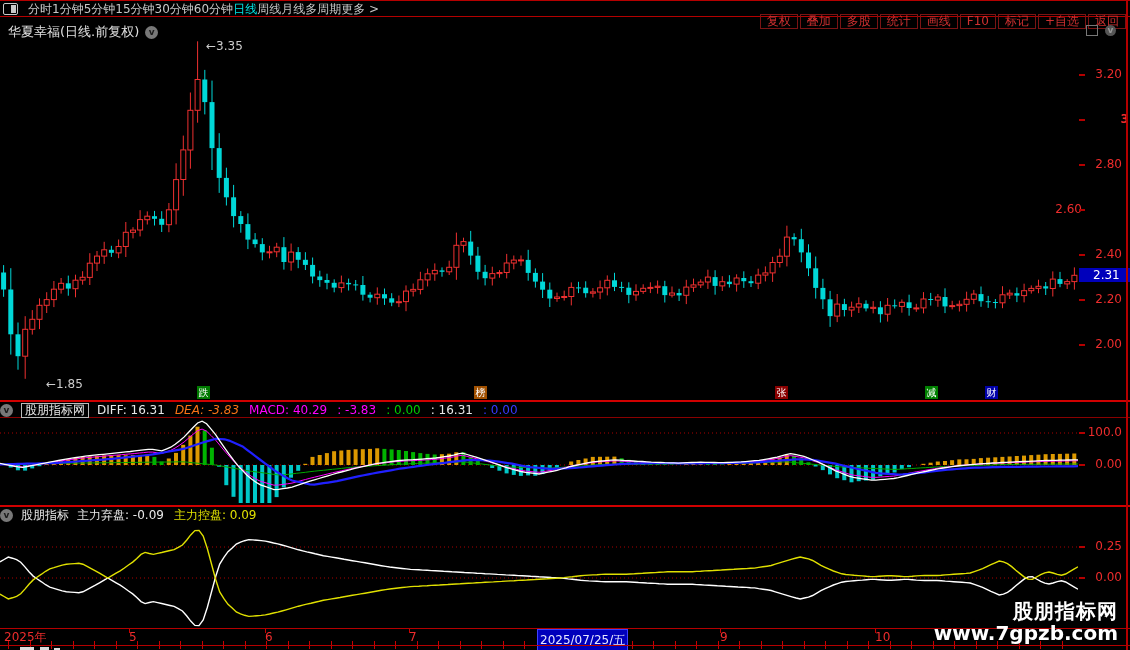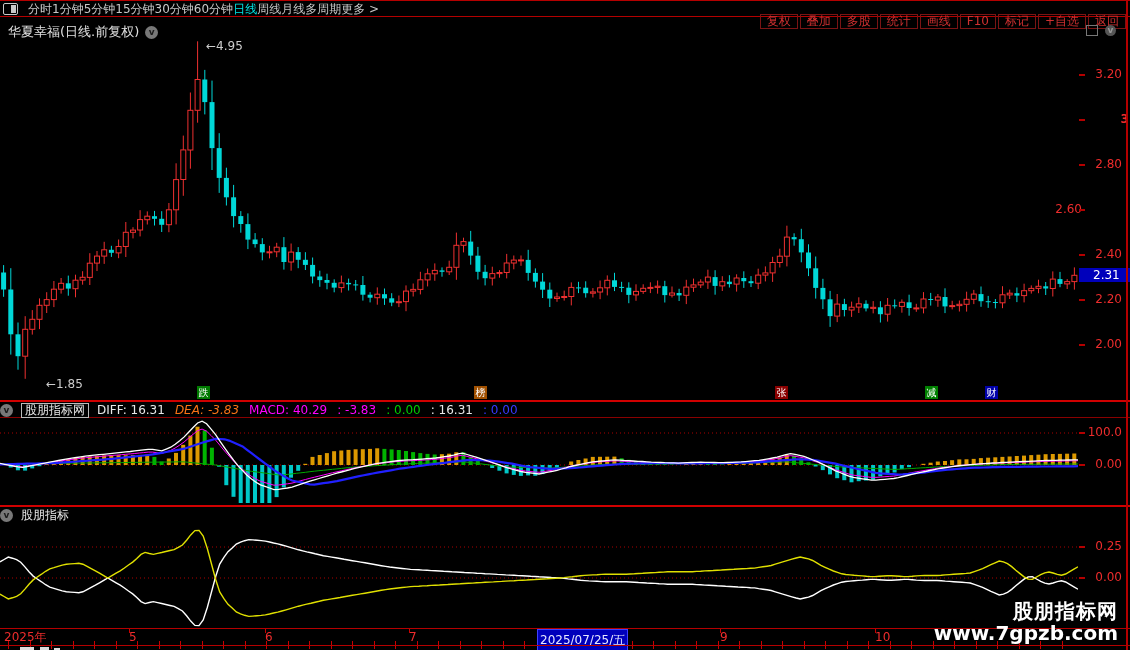--- a/index.html
+++ b/index.html
@@ -388,21 +388,21 @@
       <rect x="1043.2" y="268.3" width="5" height="2.2" fill="#00d8d8"></rect>
       <line x1="1052.8" y1="253.4" x2="1052.8" y2="278.5" stroke="#ee3030" stroke-width="1"></line>
       <rect x="1050.3" y="261.1" width="5" height="9.4" fill="#000" stroke="#ee3030"></rect>
       <line x1="1060.0" y1="253.9" x2="1060.0" y2="269.2" stroke="#00d8d8" stroke-width="1"></line>
       <rect x="1057.5" y="261.1" width="5" height="4.8" fill="#00d8d8"></rect>
       <line x1="1067.2" y1="261.1" x2="1067.2" y2="271.0" stroke="#ee3030" stroke-width="1"></line>
       <rect x="1064.7" y="263.6" width="5" height="2.3" fill="#000" stroke="#ee3030"></rect>
       <line x1="1074.4" y1="249.4" x2="1074.4" y2="271.6" stroke="#ee3030" stroke-width="1"></line>
       <rect x="1071.9" y="257.3" width="5" height="6.3" fill="#000" stroke="#ee3030"></rect>
     </svg>
-  <div class="ann" style="left:206px;top:39px;"><span>←</span><span>4.95</span></div>
+  <div class="ann" style="left:206px;top:39px;"><span>←</span><span>3.35</span></div>
   <div class="ann" style="left:46px;top:377px;"><span>←</span><span>1.85</span></div>
   <div id="mainAxis">
       <div class="ylab" style="left: 1078px; top: 68px;">3.20</div>
       <div class="ytick" style="left: 1079px; top: 74px;"></div>
       <div class="ylab" style="left: 1106px; top: 113px; font-weight: bold;">3.00</div>
       <div class="ytick" style="left: 1079px; top: 119px;"></div>
       <div class="ylab" style="left: 1078px; top: 158px;">2.80</div>
       <div class="ytick" style="left: 1079px; top: 164px;"></div>
       <div class="ylab" style="left: 1038px; top: 203px;">2.60</div>
       <div class="ytick" style="left: 1079px; top: 209px;"></div>
@@ -597,20 +597,24 @@
       <div class="ytick" style="left: 1079px; top: 432px;"></div>
       <div class="ylab" style="left: 1078px; top: 458px;">0.00</div>
       <div class="ytick" style="left: 1079px; top: 464px;"></div>
     </div>
 
   <div class="hline" style="top:505px;height:2px;background:#d00000;"></div>
 
   <div class="iheader" style="top:507px;">
     <span class="chev-circle">v</span>
     <span class="ititle">股朋指标</span>
+    <span id="powerFields" style="display:flex;gap:10px;">
+        <span class="ifield" style="color: rgb(232, 232, 232);">主力弃盘: -0.09</span>
+        <span class="ifield" style="color: rgb(224, 224, 0);">主力控盘: 0.09</span>
+      </span>
   </div>
   <svg id="powerSvg" width="1078" height="105" style="top:523px;">
       <line x1="0" y1="24" x2="1078" y2="24" stroke="#aa0000" stroke-width="1" stroke-dasharray="1,3"></line>
       <line x1="0" y1="55" x2="1078" y2="55" stroke="#aa0000" stroke-width="1" stroke-dasharray="1,3"></line>
       <polyline points="0.0,38.9 4.1,36.5 8.3,34.1 12.4,35.2 16.6,36.7 20.7,39.2 24.9,43.9 29.0,48.7 33.2,53.1 37.3,56.0 41.5,58.8 45.6,61.7 49.8,64.1 53.9,65.3 58.0,66.6 62.2,67.9 66.3,68.8 70.5,69.1 74.6,69.4 78.8,69.7 82.9,68.8 87.1,66.6 91.2,64.4 95.4,62.2 99.5,59.8 103.7,57.4 107.8,55.0 111.9,57.4 116.1,59.8 120.2,62.2 124.4,65.0 128.5,68.0 132.7,70.9 136.8,74.4 141.0,78.6 145.1,80.6 149.3,79.5 153.4,78.6 157.6,79.6 161.7,80.5 165.8,81.5 170.0,82.5 174.1,83.4 178.3,85.6 182.4,88.0 186.6,92.8 190.7,98.1 194.9,102.4 199.0,102.6 203.2,96.9 207.3,84.5 211.5,69.0 215.6,53.8 219.7,41.1 223.9,34.3 228.0,28.7 232.2,24.9 236.3,21.0 240.5,19.1 244.6,17.7 248.8,16.6 252.9,16.9 257.1,17.3 261.2,17.6 265.4,18.1 269.5,19.0 273.6,20.0 277.8,20.9 281.9,22.0 286.1,23.2 290.2,24.4 294.4,25.6 298.5,26.8 302.7,27.9 306.8,28.9 311.0,29.8 315.1,30.8 319.3,31.7 323.4,32.7 327.5,33.4 331.7,34.1 335.8,34.8 340.0,35.5 344.1,36.3 348.3,37.0 352.4,37.7 356.6,38.4 360.7,39.1 364.9,39.8 369.0,40.5 373.2,41.3 377.3,42.0 381.4,42.7 385.6,43.4 389.7,44.0 393.9,44.5 398.0,45.0 402.2,45.5 406.3,45.9 410.5,46.4 414.6,46.6 418.8,46.8 422.9,47.1 427.1,47.3 431.2,47.6 435.3,47.8 439.5,48.0 443.6,48.3 447.8,48.5 451.9,48.8 456.1,49.0 460.2,49.2 464.4,49.5 468.5,49.7 472.7,49.9 476.8,50.2 481.0,50.4 485.1,50.7 489.2,50.9 493.4,51.1 497.5,51.4 501.7,51.6 505.8,51.9 510.0,52.1 514.1,52.3 518.3,52.6 522.4,52.8 526.6,53.0 530.7,53.3 534.9,53.5 539.0,53.8 543.1,54.0 547.3,54.2 551.4,54.5 555.6,54.7 559.7,55.0 563.9,55.4 568.0,55.9 572.2,56.3 576.3,56.8 580.5,57.3 584.6,57.6 588.8,57.9 592.9,58.1 597.0,58.3 601.2,58.6 605.3,58.7 609.5,58.7 613.6,58.7 617.8,58.7 621.9,58.7 626.1,58.8 630.2,59.0 634.4,59.2 638.5,59.5 642.7,59.7 646.8,60.0 650.9,60.2 655.1,60.4 659.2,60.7 663.4,60.9 667.5,61.2 671.7,61.2 675.8,61.2 680.0,61.2 684.1,61.2 688.3,61.2 692.4,61.3 696.6,61.6 700.7,61.8 704.8,62.1 709.0,62.3 713.1,62.5 717.3,62.8 721.4,63.0 725.6,63.3 729.7,63.5 733.9,63.7 738.0,64.0 742.2,64.2 746.3,64.4 750.5,64.7 754.6,64.9 758.7,65.6 762.9,66.2 767.0,66.8 771.2,67.5 775.3,68.8 779.5,70.1 783.6,71.3 787.8,72.6 791.9,73.8 796.1,75.0 800.2,76.0 804.4,75.0 808.5,74.1 812.6,72.5 816.8,70.1 820.9,67.7 825.1,65.7 829.2,63.8 833.4,62.0 837.5,60.6 841.7,59.2 845.8,58.5 850.0,58.1 854.1,57.7 858.3,57.4 862.4,57.1 866.5,56.7 870.7,56.4 874.8,56.4 879.0,56.7 883.1,57.0 887.3,57.3 891.4,57.3 895.6,57.0 899.7,56.7 903.9,56.4 908.0,56.4 912.2,56.7 916.3,57.1 920.4,57.4 924.6,57.5 928.7,57.5 932.9,57.5 937.0,57.5 941.2,57.7 945.3,58.1 949.5,58.4 953.6,58.7 957.8,59.0 961.9,59.3 966.1,59.6 970.2,60.0 974.3,61.4 978.5,62.8 982.6,64.4 986.8,66.4 990.9,68.3 995.1,70.1 999.2,71.9 1003.4,71.1 1007.5,69.3 1011.7,66.4 1015.8,62.8 1020.0,59.4 1024.1,56.2 1028.2,53.9 1032.4,53.6 1036.5,56.0 1040.7,58.3 1044.8,60.2 1049.0,61.0 1053.1,60.0 1057.3,58.6 1061.4,57.8 1065.6,59.0 1069.7,61.4 1073.9,63.8 1078.0,66.2 " fill="none" stroke="#ffffff" stroke-width="1.4"></polyline>
       <polyline points="0.0,71.1 4.1,73.5 8.3,75.9 12.4,74.8 16.6,73.3 20.7,70.8 24.9,66.1 29.0,61.3 33.2,56.9 37.3,54.0 41.5,51.2 45.6,48.3 49.8,45.9 53.9,44.7 58.0,43.4 62.2,42.1 66.3,41.2 70.5,40.9 74.6,40.6 78.8,40.3 82.9,41.2 87.1,43.4 91.2,45.6 95.4,47.8 99.5,50.2 103.7,52.6 107.8,55.0 111.9,52.6 116.1,50.2 120.2,47.8 124.4,45.0 128.5,42.0 132.7,39.1 136.8,35.6 141.0,31.4 145.1,29.4 149.3,30.5 153.4,31.4 157.6,30.4 161.7,29.5 165.8,28.5 170.0,27.5 174.1,26.6 178.3,24.4 182.4,22.0 186.6,17.2 190.7,11.9 194.9,7.6 199.0,7.4 203.2,13.1 207.3,25.5 211.5,41.0 215.6,56.2 219.7,68.9 223.9,75.7 228.0,81.3 232.2,85.1 236.3,89.0 240.5,90.9 244.6,92.3 248.8,93.4 252.9,93.1 257.1,92.7 261.2,92.4 265.4,91.9 269.5,91.0 273.6,90.0 277.8,89.1 281.9,88.0 286.1,86.8 290.2,85.6 294.4,84.4 298.5,83.2 302.7,82.1 306.8,81.1 311.0,80.2 315.1,79.2 319.3,78.3 323.4,77.3 327.5,76.6 331.7,75.9 335.8,75.2 340.0,74.5 344.1,73.7 348.3,73.0 352.4,72.3 356.6,71.6 360.7,70.9 364.9,70.2 369.0,69.5 373.2,68.7 377.3,68.0 381.4,67.3 385.6,66.6 389.7,66.0 393.9,65.5 398.0,65.0 402.2,64.5 406.3,64.1 410.5,63.6 414.6,63.4 418.8,63.2 422.9,62.9 427.1,62.7 431.2,62.4 435.3,62.2 439.5,62.0 443.6,61.7 447.8,61.5 451.9,61.2 456.1,61.0 460.2,60.8 464.4,60.5 468.5,60.3 472.7,60.1 476.8,59.8 481.0,59.6 485.1,59.3 489.2,59.1 493.4,58.9 497.5,58.6 501.7,58.4 505.8,58.1 510.0,57.9 514.1,57.7 518.3,57.4 522.4,57.2 526.6,57.0 530.7,56.7 534.9,56.5 539.0,56.2 543.1,56.0 547.3,55.8 551.4,55.5 555.6,55.3 559.7,55.0 563.9,54.6 568.0,54.1 572.2,53.7 576.3,53.2 580.5,52.7 584.6,52.4 588.8,52.1 592.9,51.9 597.0,51.7 601.2,51.4 605.3,51.3 609.5,51.3 613.6,51.3 617.8,51.3 621.9,51.3 626.1,51.2 630.2,51.0 634.4,50.8 638.5,50.5 642.7,50.3 646.8,50.0 650.9,49.8 655.1,49.6 659.2,49.3 663.4,49.1 667.5,48.8 671.7,48.8 675.8,48.8 680.0,48.8 684.1,48.8 688.3,48.8 692.4,48.7 696.6,48.4 700.7,48.2 704.8,47.9 709.0,47.7 713.1,47.5 717.3,47.2 721.4,47.0 725.6,46.7 729.7,46.5 733.9,46.3 738.0,46.0 742.2,45.8 746.3,45.6 750.5,45.3 754.6,45.1 758.7,44.4 762.9,43.8 767.0,43.2 771.2,42.5 775.3,41.2 779.5,39.9 783.6,38.7 787.8,37.4 791.9,36.2 796.1,35.0 800.2,34.0 804.4,35.0 808.5,35.9 812.6,37.5 816.8,39.9 820.9,42.3 825.1,44.3 829.2,46.2 833.4,48.0 837.5,49.4 841.7,50.8 845.8,51.5 850.0,51.9 854.1,52.3 858.3,52.6 862.4,52.9 866.5,53.3 870.7,53.6 874.8,53.6 879.0,53.3 883.1,53.0 887.3,52.7 891.4,52.7 895.6,53.0 899.7,53.3 903.9,53.6 908.0,53.6 912.2,53.3 916.3,52.9 920.4,52.6 924.6,52.5 928.7,52.5 932.9,52.5 937.0,52.5 941.2,52.3 945.3,51.9 949.5,51.6 953.6,51.3 957.8,51.0 961.9,50.7 966.1,50.4 970.2,50.0 974.3,48.6 978.5,47.2 982.6,45.6 986.8,43.6 990.9,41.7 995.1,39.9 999.2,38.1 1003.4,38.9 1007.5,40.7 1011.7,43.6 1015.8,47.2 1020.0,50.6 1024.1,53.8 1028.2,56.1 1032.4,56.4 1036.5,54.0 1040.7,51.7 1044.8,49.8 1049.0,49.0 1053.1,50.0 1057.3,51.4 1061.4,52.2 1065.6,51.0 1069.7,48.6 1073.9,46.2 1078.0,43.8 " fill="none" stroke="#e0e000" stroke-width="1.4"></polyline>
     </svg>
   <div id="powerAxis">
       <div class="ylab" style="left: 1078px; top: 540px;">0.25</div>
       <div class="ytick" style="left: 1079px; top: 546px;"></div>

